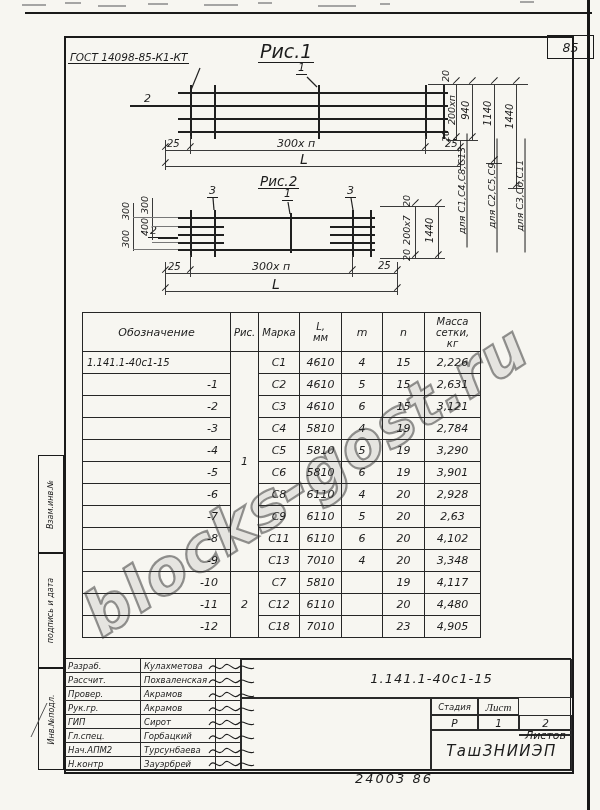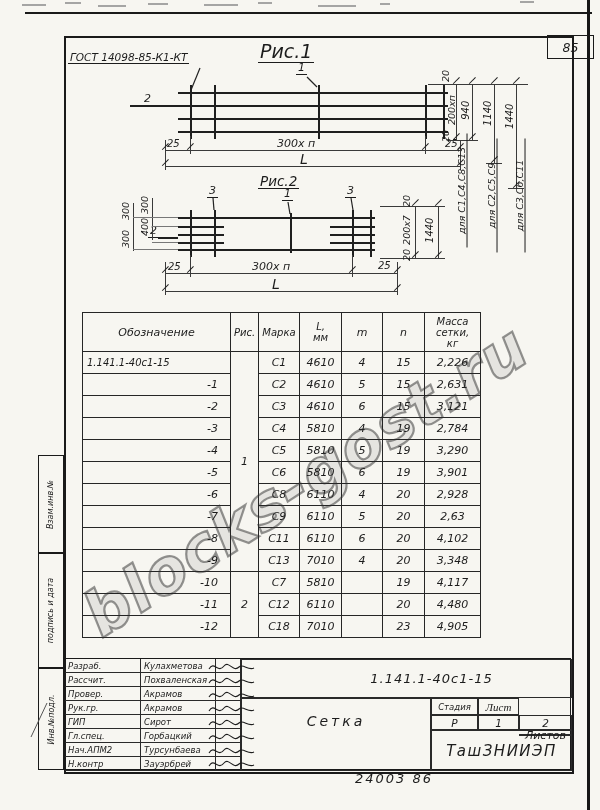--- a/index.html
+++ b/index.html
@@ -375,21 +375,20 @@
       <div></div>
       <div>Нач.АПМ2</div>
       <div>Турсунбаева</div>
       <div></div>
       <div>Н.контр</div>
       <div>Зауэрбрей</div>
       <div></div>
     </div>
     <div class="tbcell" style="left:176px;top:0;width:331px;height:39px;display:flex;align-items:center;justify-content:center;font-style:italic;font-size:13px;letter-spacing:1px;padding-left:50px;">1.141.1-40с1-15</div>
     <div class="tbcell" style="left:176px;top:39px;width:190px;height:73px;text-align:center;">
-      <div style="font-style:italic;font-size:14px;letter-spacing:3px;margin-top:14px;">Сетка</div>
     </div>
     <div id="stage">
       <div style="font-size:8.5px;">Стадия</div>
       <div style="font-size:11px;font-family:Liberation Serif, serif;">Лист</div>
       <div style="font-size:11px;margin-top:36px;">Листов</div>
       <div style="font-size:10.5px;">Р</div>
       <div style="font-size:10.5px;">1</div>
       <div style="font-size:10.5px;">2</div>
       <div style="grid-column:1/4;font-size:15px;letter-spacing:1.5px;">ТашЗНИИЭП</div>
     </div>

